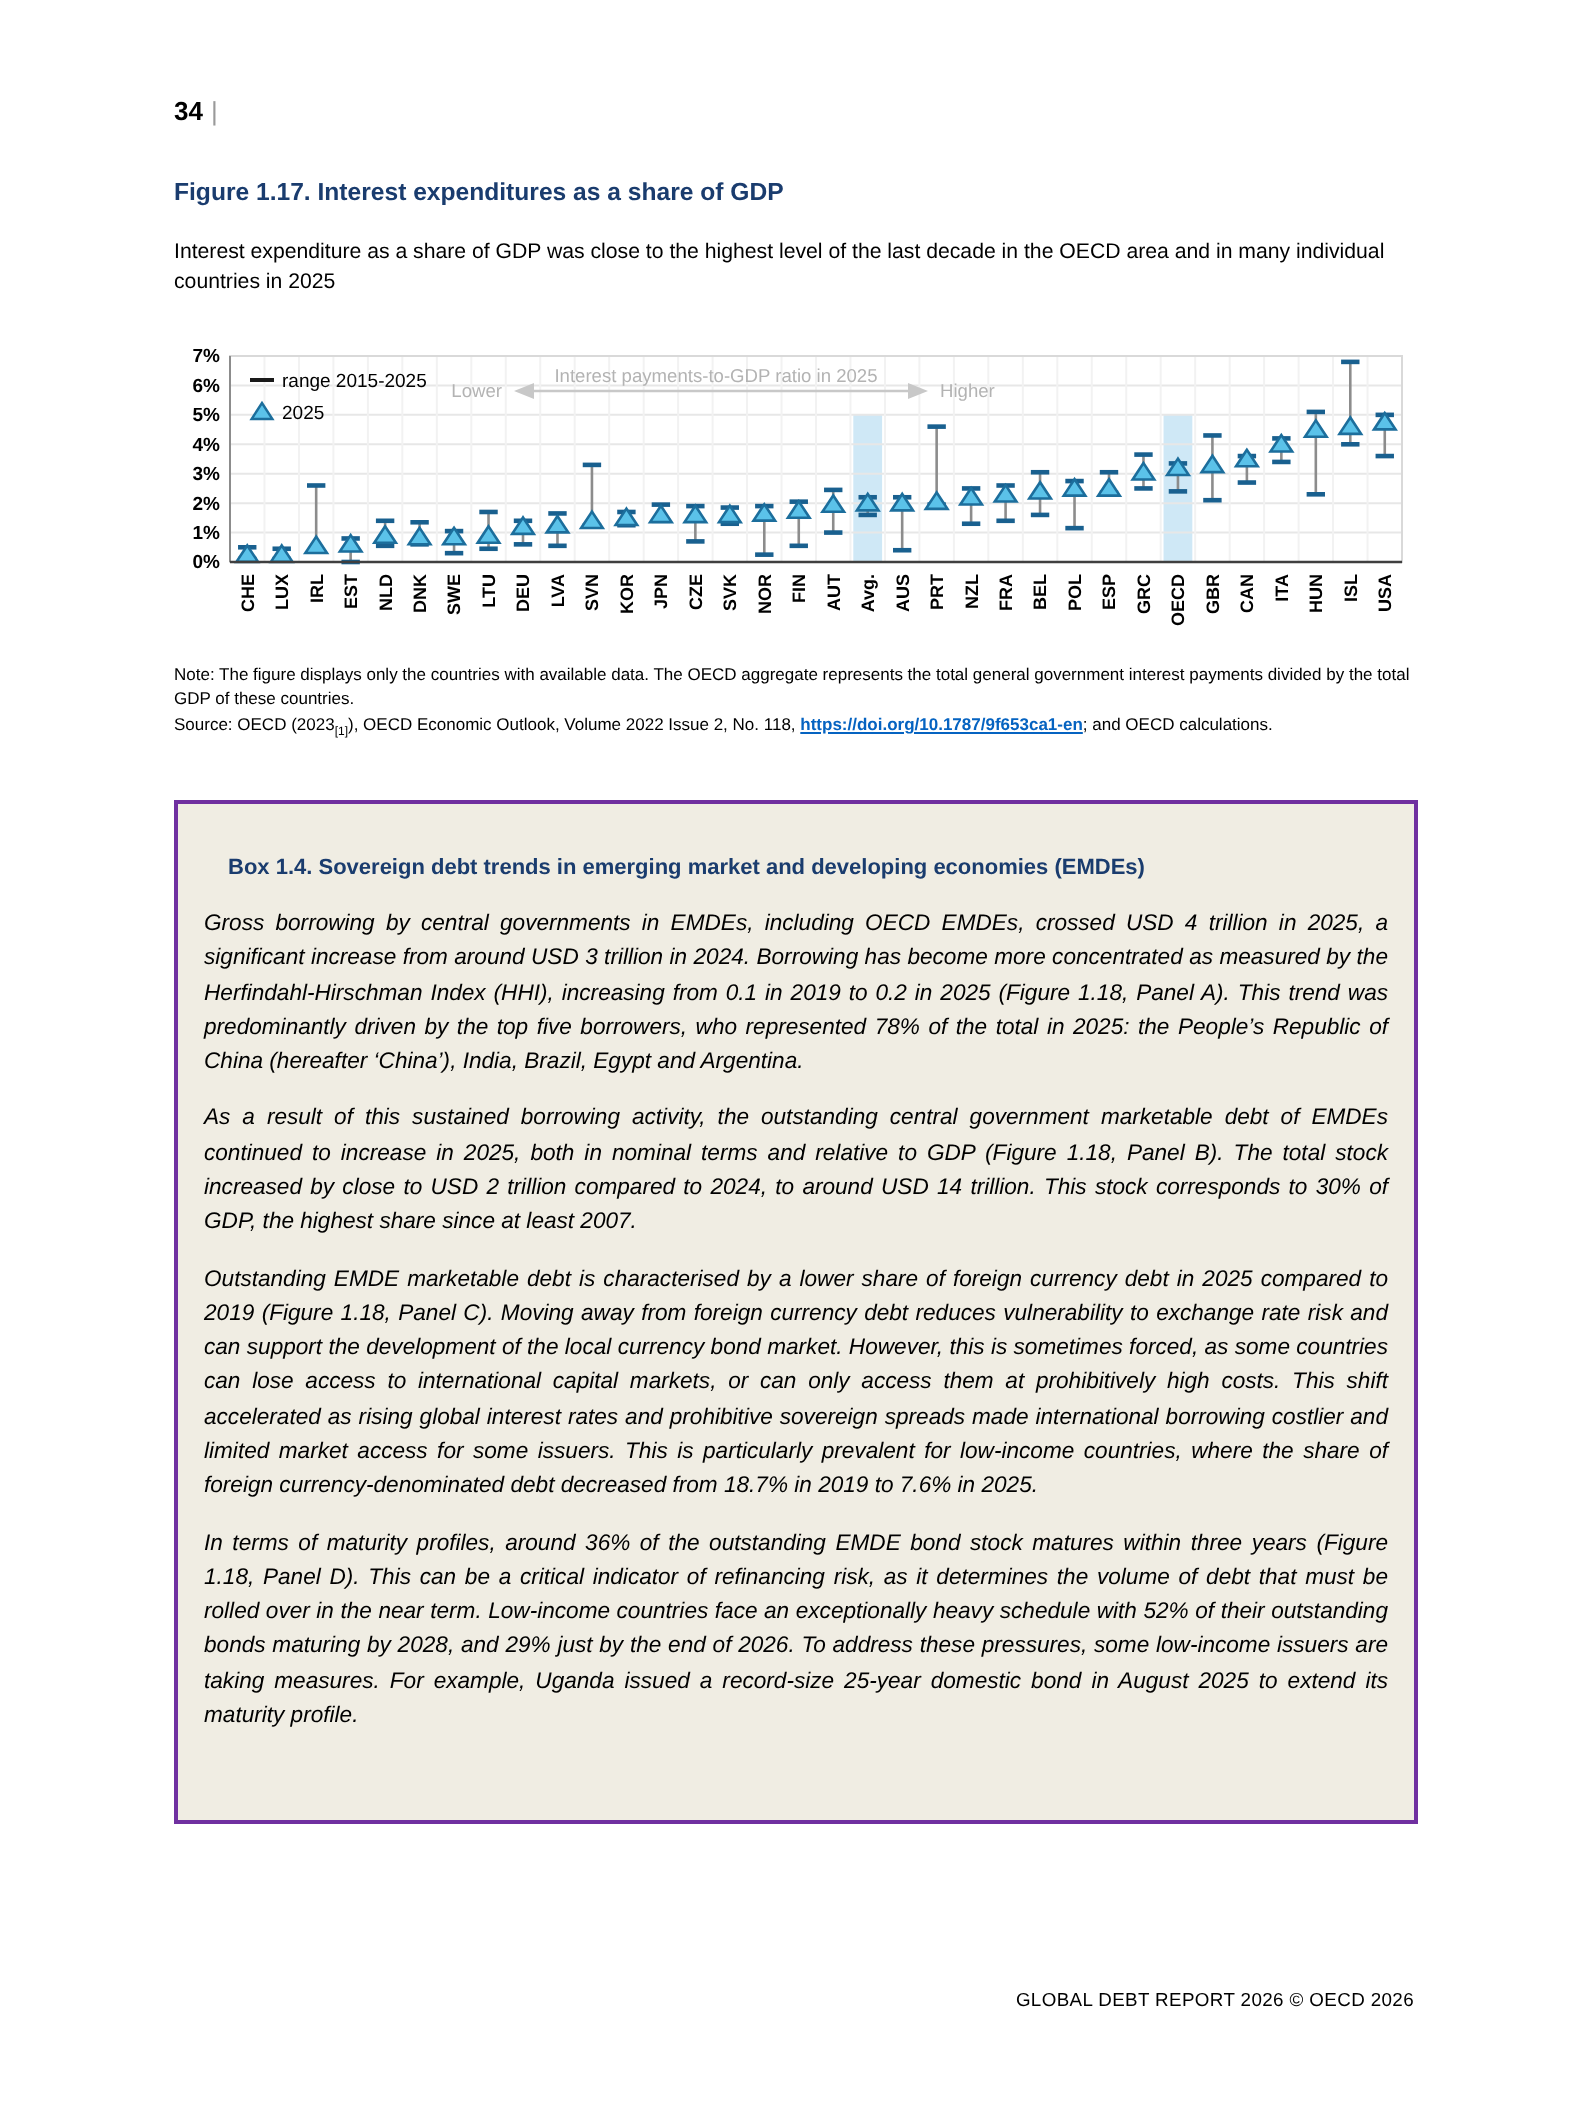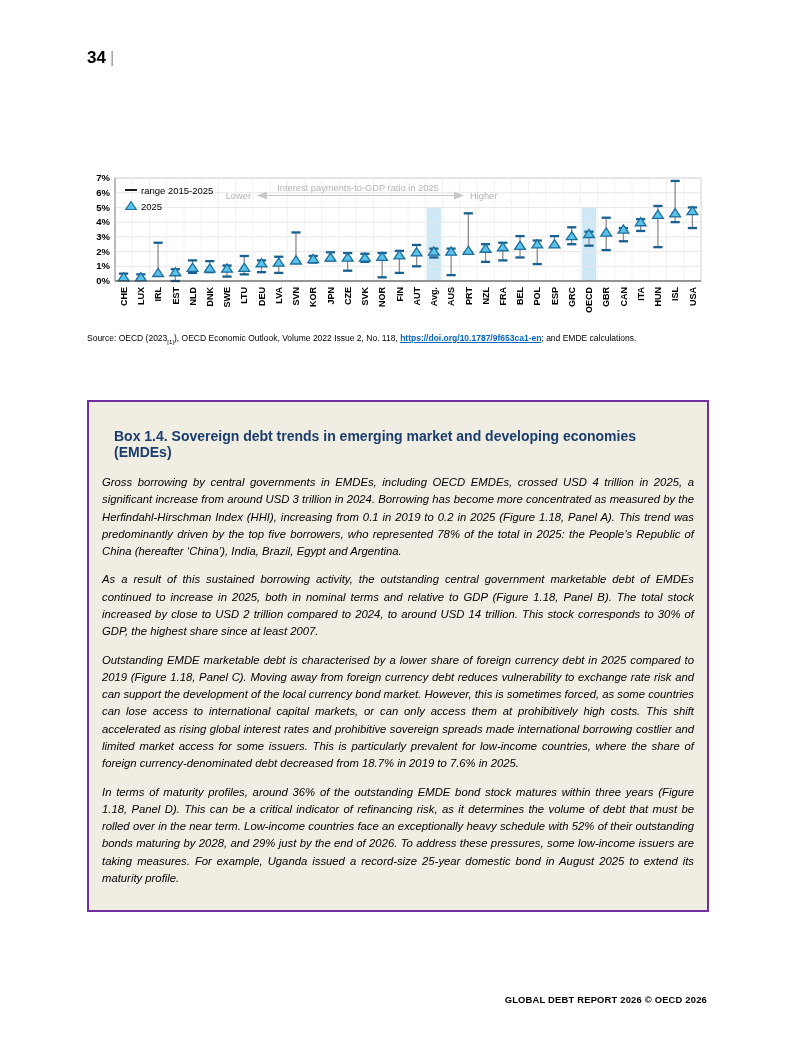--- a/index.html
+++ b/index.html
@@ -1,52 +1,54 @@
 <!DOCTYPE html>
 <html><head>
 <meta charset="utf-8">
 <style>
   html,body{margin:0;padding:0;background:#fff;}
   body{font-family:"Liberation Sans", sans-serif; color:#000;}
   .page{position:relative;width:793px;height:1057px;background:#fff;overflow:hidden;}
 
-  .page-header{position:absolute;left:87px;top:48px;font-size:17px;font-weight:bold;}
+  .page-header{position:absolute;left:87px;top:48px;font-size:13px;font-weight:bold;}
   .page-header .sep{font-weight:300;color:#9a9a9a;margin-left:4px;}
 
   .figure-title{position:absolute;left:87px;top:89px;width:620px;
     font-size:12.3px;font-weight:bold;color:#1a3c6e;}
   .figure-subtitle{position:absolute;left:87px;top:119px;width:622px;
     font-size:10.6px;line-height:1.45;color:#000;}
 
   .chart-wrap{position:absolute;left:87px;top:168px;width:620px;height:158px;}
 
   .note-block{position:absolute;left:87px;top:332px;width:622px;
     font-size:8.5px;line-height:1.4;color:#000;}
   .note-block .src{margin-top:1px;}
   .note-block sub{font-size:6px;}
   .note-block a{color:#0563c1;text-decoration:underline;cursor:pointer;font-weight:bold;}
 
   .box{position:absolute;left:87px;top:400px;width:592px;min-height:482px;
     background:#f0ede3;border:2px solid #7030a0;padding:12px 13px 14px 13px;}
-  .box-title{font-size:14px;font-weight:bold;color:#1a3c6e;margin:14px 0 14px 0;padding-left:12px;}
+  .box-title{font-size:11px;font-weight:bold;color:#1a3c6e;margin:14px 0 14px 0;padding-left:12px;}
   .box p{font-size:11.3px;line-height:1.53;text-align:justify;margin:0 0 11px 0;font-style:italic;}
   .box p:last-child{margin-bottom:0;}
 
-  .footer{position:absolute;right:86px;top:994px;font-size:9.4px;font-weight:bold;
+  .footer{position:absolute;right:86px;top:994px;font-size:9.4px;font-weight:normal;
     letter-spacing:.2px;}
 </style>
 </head>
 <body>
 
 <div class="page">
 
   <div class="page-header">
     <span>34</span><span class="sep">|</span>
   </div>
 
+  <div class="figure-title">Figure 1.17. Interest expenditures as a share of GDP</div>
+  <div class="figure-subtitle">Interest expenditure as a share of GDP was close to the highest level of the last decade in the OECD area and in many individual countries in 2025</div>
 
   <div class="chart-wrap">
     <svg id="chart-svg" width="620" height="158">
         <rect x="339.6529411764706" y="39.42857142857143" width="14.4" height="73.57142857142857" fill="#cfe8f6"></rect>
         <rect x="494.77058823529416" y="39.42857142857143" width="14.4" height="73.57142857142857" fill="#cfe8f6"></rect>
         <line x1="28" y1="98.28571428571429" x2="614" y2="98.28571428571429" stroke="#e7e7e7" stroke-width="1"></line>
         <line x1="28" y1="83.57142857142857" x2="614" y2="83.57142857142857" stroke="#e7e7e7" stroke-width="1"></line>
         <line x1="28" y1="68.85714285714286" x2="614" y2="68.85714285714286" stroke="#e7e7e7" stroke-width="1"></line>
         <line x1="28" y1="54.142857142857146" x2="614" y2="54.142857142857146" stroke="#e7e7e7" stroke-width="1"></line>
         <line x1="28" y1="39.42857142857143" x2="614" y2="39.42857142857143" stroke="#e7e7e7" stroke-width="1"></line>
@@ -347,21 +349,22 @@
         <text x="23" y="86.77142857142857" font-family="&quot;Liberation Sans&quot;, sans-serif" font-size="9.5" font-weight="600" text-anchor="end" fill="#000">2%</text>
         <text x="23" y="72.05714285714286" font-family="&quot;Liberation Sans&quot;, sans-serif" font-size="9.5" font-weight="600" text-anchor="end" fill="#000">3%</text>
         <text x="23" y="57.34285714285715" font-family="&quot;Liberation Sans&quot;, sans-serif" font-size="9.5" font-weight="600" text-anchor="end" fill="#000">4%</text>
         <text x="23" y="42.62857142857143" font-family="&quot;Liberation Sans&quot;, sans-serif" font-size="9.5" font-weight="600" text-anchor="end" fill="#000">5%</text>
         <text x="23" y="27.914285714285707" font-family="&quot;Liberation Sans&quot;, sans-serif" font-size="9.5" font-weight="600" text-anchor="end" fill="#000">6%</text>
         <text x="23" y="13.2" font-family="&quot;Liberation Sans&quot;, sans-serif" font-size="9.5" font-weight="600" text-anchor="end" fill="#000">7%</text>
       </svg>
   </div>
 
   <div class="note-block">
-    <div class="src"><span>Source: OECD (2023</span><sub>[1]</sub><span>), OECD Economic Outlook, Volume 2022 Issue 2, No. 118, </span><a>https://doi.org/10.1787/9f653ca1-en</a><span>; and EMDE calculations.</span></div>
+    <div>Note: The figure displays only the countries with available data. The OECD aggregate represents the total general government interest payments divided by the total GDP of these countries.</div>
+    <div class="src"><span>Source: OECD (2023</span><sub>[1]</sub><span>), OECD Economic Outlook, Volume 2022 Issue 2, No. 118, </span><a>https://doi.org/10.1787/9f653ca1-en</a><span>; and OECD calculations.</span></div>
   </div>
 
   <div class="box">
     <div class="box-title">Box 1.4. Sovereign debt trends in emerging market and developing economies (EMDEs)</div>
     <p>Gross borrowing by central governments in EMDEs, including OECD EMDEs, crossed USD 4 trillion in 2025, a significant increase from around USD 3 trillion in 2024. Borrowing has become more concentrated as measured by the Herfindahl-Hirschman Index (HHI), increasing from 0.1 in 2019 to 0.2 in 2025 (Figure 1.18, Panel A). This trend was predominantly driven by the top five borrowers, who represented 78% of the total in 2025: the People’s Republic of China (hereafter ‘China’), India, Brazil, Egypt and Argentina.</p>
     <p>As a result of this sustained borrowing activity, the outstanding central government marketable debt of EMDEs continued to increase in 2025, both in nominal terms and relative to GDP (Figure 1.18, Panel B). The total stock increased by close to USD 2 trillion compared to 2024, to around USD 14 trillion. This stock corresponds to 30% of GDP, the highest share since at least 2007.</p>
     <p>Outstanding EMDE marketable debt is characterised by a lower share of foreign currency debt in 2025 compared to 2019 (Figure 1.18, Panel C). Moving away from foreign currency debt reduces vulnerability to exchange rate risk and can support the development of the local currency bond market. However, this is sometimes forced, as some countries can lose access to international capital markets, or can only access them at prohibitively high costs. This shift accelerated as rising global interest rates and prohibitive sovereign spreads made international borrowing costlier and limited market access for some issuers. This is particularly prevalent for low-income countries, where the share of foreign currency-denominated debt decreased from 18.7% in 2019 to 7.6% in 2025.</p>
     <p>In terms of maturity profiles, around 36% of the outstanding EMDE bond stock matures within three years (Figure 1.18, Panel D). This can be a critical indicator of refinancing risk, as it determines the volume of debt that must be rolled over in the near term. Low-income countries face an exceptionally heavy schedule with 52% of their outstanding bonds maturing by 2028, and 29% just by the end of 2026. To address these pressures, some low-income issuers are taking measures. For example, Uganda issued a record-size 25-year domestic bond in August 2025 to extend its maturity profile.</p>
   </div>
 

